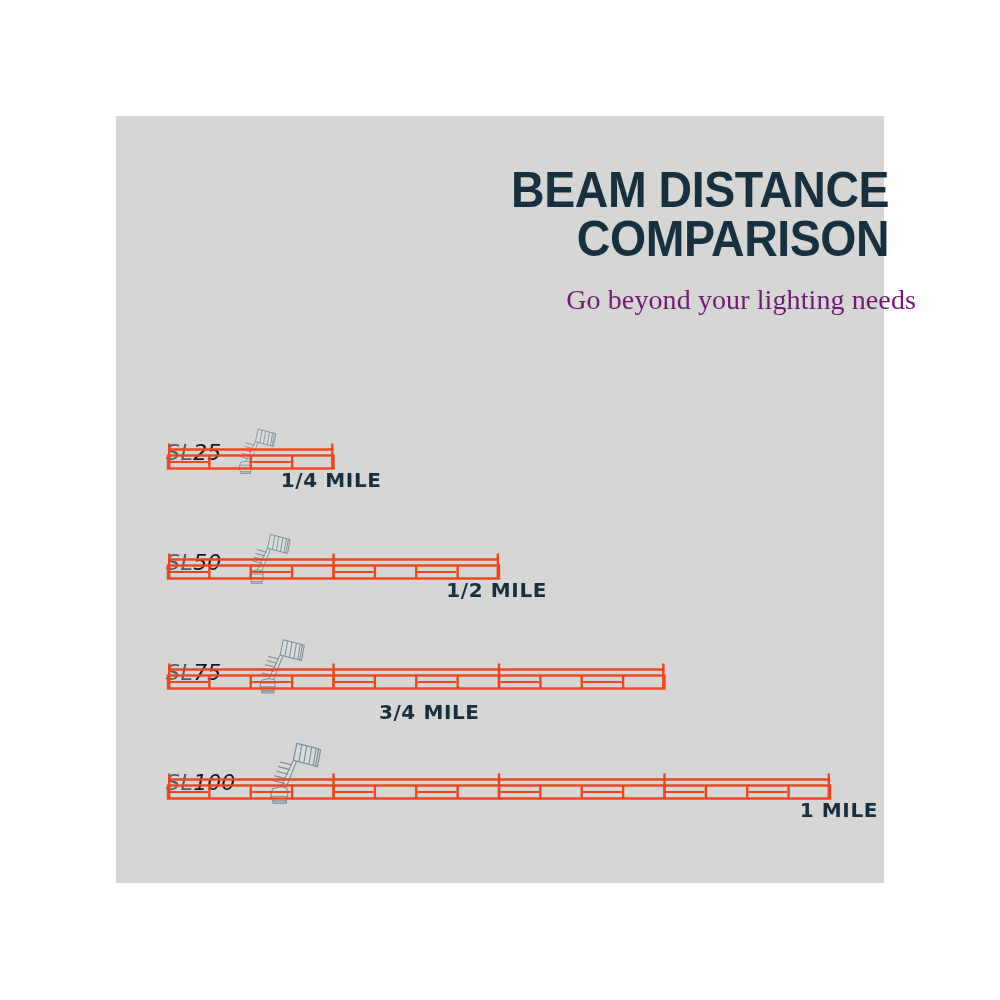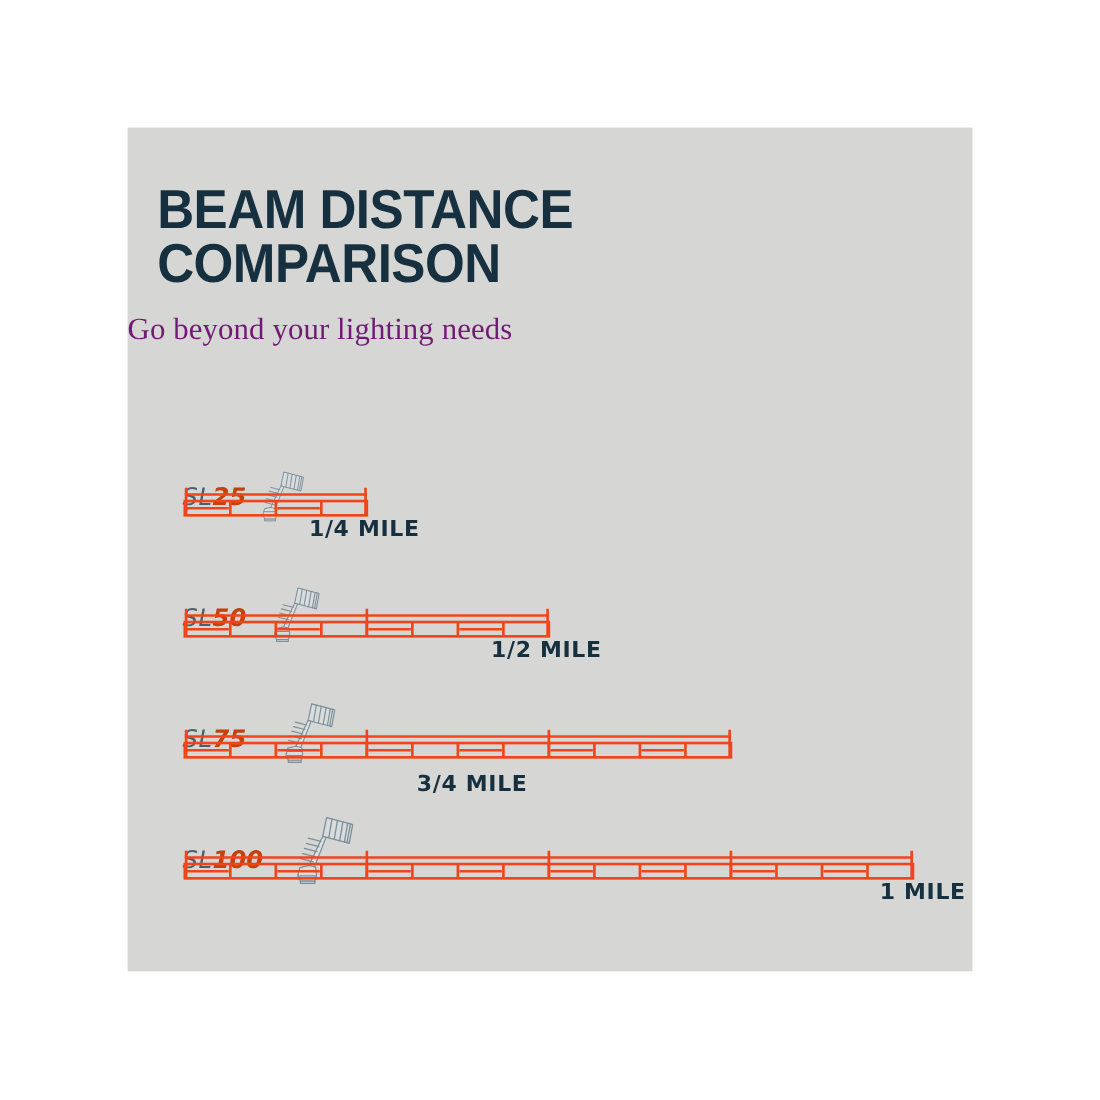--- a/index.html
+++ b/index.html
@@ -31,21 +31,22 @@
     height: 767px;
     background: #d6d6d4;
   }
 
   
   #headline {
     position: absolute;
     left: 0;
     top: 50px;
     width: 768px;
-    text-align: left;
+    text-align: right;
+    padding-left: 32px;
   }
   .title-line {
     font-family: "Liberation Sans Narrow", "Liberation Sans", sans-serif;
     font-weight: bold;
     font-size: 50px;
     line-height: 0.98;
     letter-spacing: -0.5px;
     color: #17303f;
     transform: scaleX(0.93);
     transform-origin: center;
@@ -80,22 +81,22 @@
     color: #17303f;
     white-space: nowrap;
     line-height: 1;
   }
   .row-label .sl {
     font-weight: 400;
     color: #4a5f6d;
     letter-spacing: 0.5px;
   }
   .row-label .num {
-    font-weight: 700;
-    color: #c2410c;
+    font-weight: 400;
+    color: #0f172a;
     letter-spacing: 0px;
   }
 
   
   .torch {
     position: absolute;
     bottom: 26px;
   }
   .torch svg { display: block; }
 

